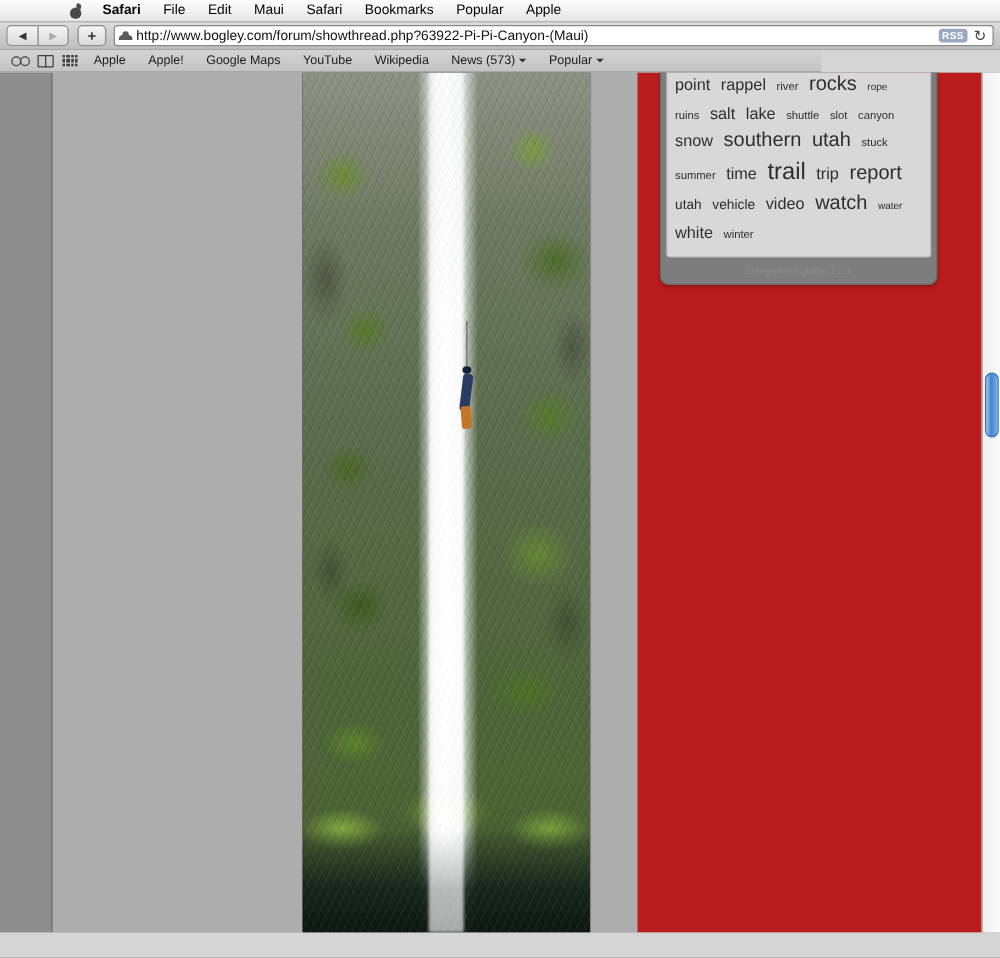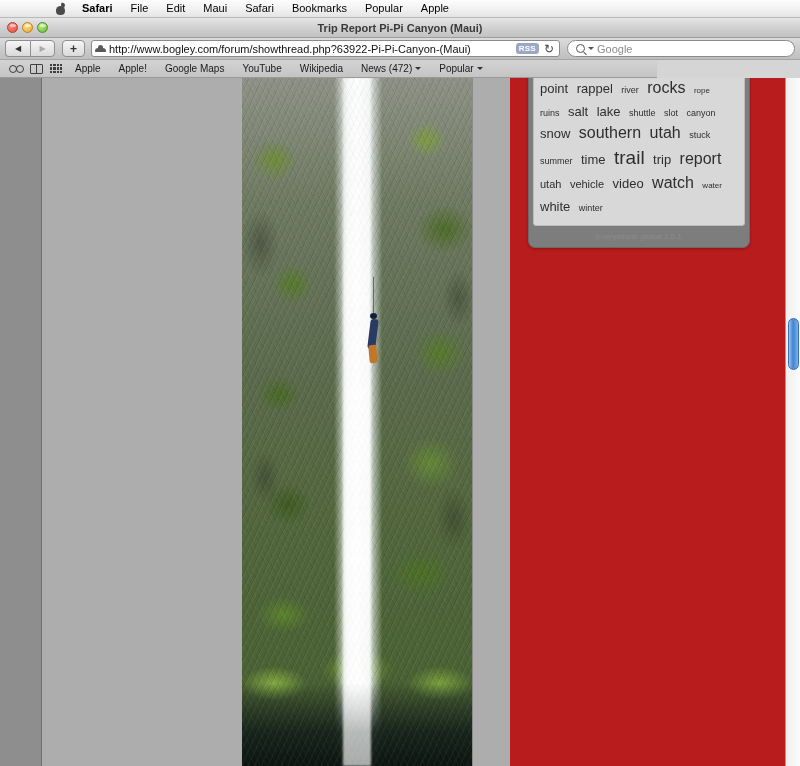--- a/index.html
+++ b/index.html
@@ -274,46 +274,33 @@
   <div class="menu-item">Edit</div>
   <div class="menu-item">Maui</div>
   <div class="menu-item">Safari</div>
   <div class="menu-item">Bookmarks</div>
   <div class="menu-item">Popular</div>
   <div class="menu-item">Apple</div>
 </div>
 
 <div class="window">
 
-  <div class="titlebar">
-    <div class="traffic">
-      <span class="light l-close"></span>
-      <span class="light l-min"></span>
-      <span class="light l-zoom"></span>
-    </div>
-    <div class="win-title">Trip Report Pi-Pi Canyon (Maui)</div>
-  </div>
 
   <div class="toolbar">
     <div class="navgrp">
       <div class="navbtn left">◀</div>
       <div class="navbtn right">▶</div>
     </div>
     <div class="addbtn">+</div>
     <div class="urlfield">
       <span class="site-icon"></span>
       <span class="url-text">http://www.bogley.com/forum/showthread.php?63922-Pi-Pi-Canyon-(Maui)</span>
       <span class="rss-badge">RSS</span>
       <span class="reload">↻</span>
     </div>
-    <div class="searchfield">
-      <span class="mag"></span>
-      <span class="caret-sm"></span>
-      <span class="search-ph">Google</span>
-    </div>
   </div>
 
   <div class="bookmarks">
     <div class="bm-icon">
       <span class="glasses"></span>
     </div>
     <div class="bm-icon">
       <span class="bookicon"></span>
     </div>
     <div class="bm-icon">
@@ -341,21 +328,21 @@
     <div class="bm-item">
       <span>Google Maps</span>
     </div>
     <div class="bm-item">
       <span>YouTube</span>
     </div>
     <div class="bm-item">
       <span>Wikipedia</span>
     </div>
     <div class="bm-item">
-      <span>News (472)</span>
+      <span>News (573)</span>
       <span class="caret-bm"></span>
     </div>
     <div class="bm-item">
       <span>Popular</span>
       <span class="caret-bm"></span>
     </div>
   </div>
 
   <div class="page">
 

